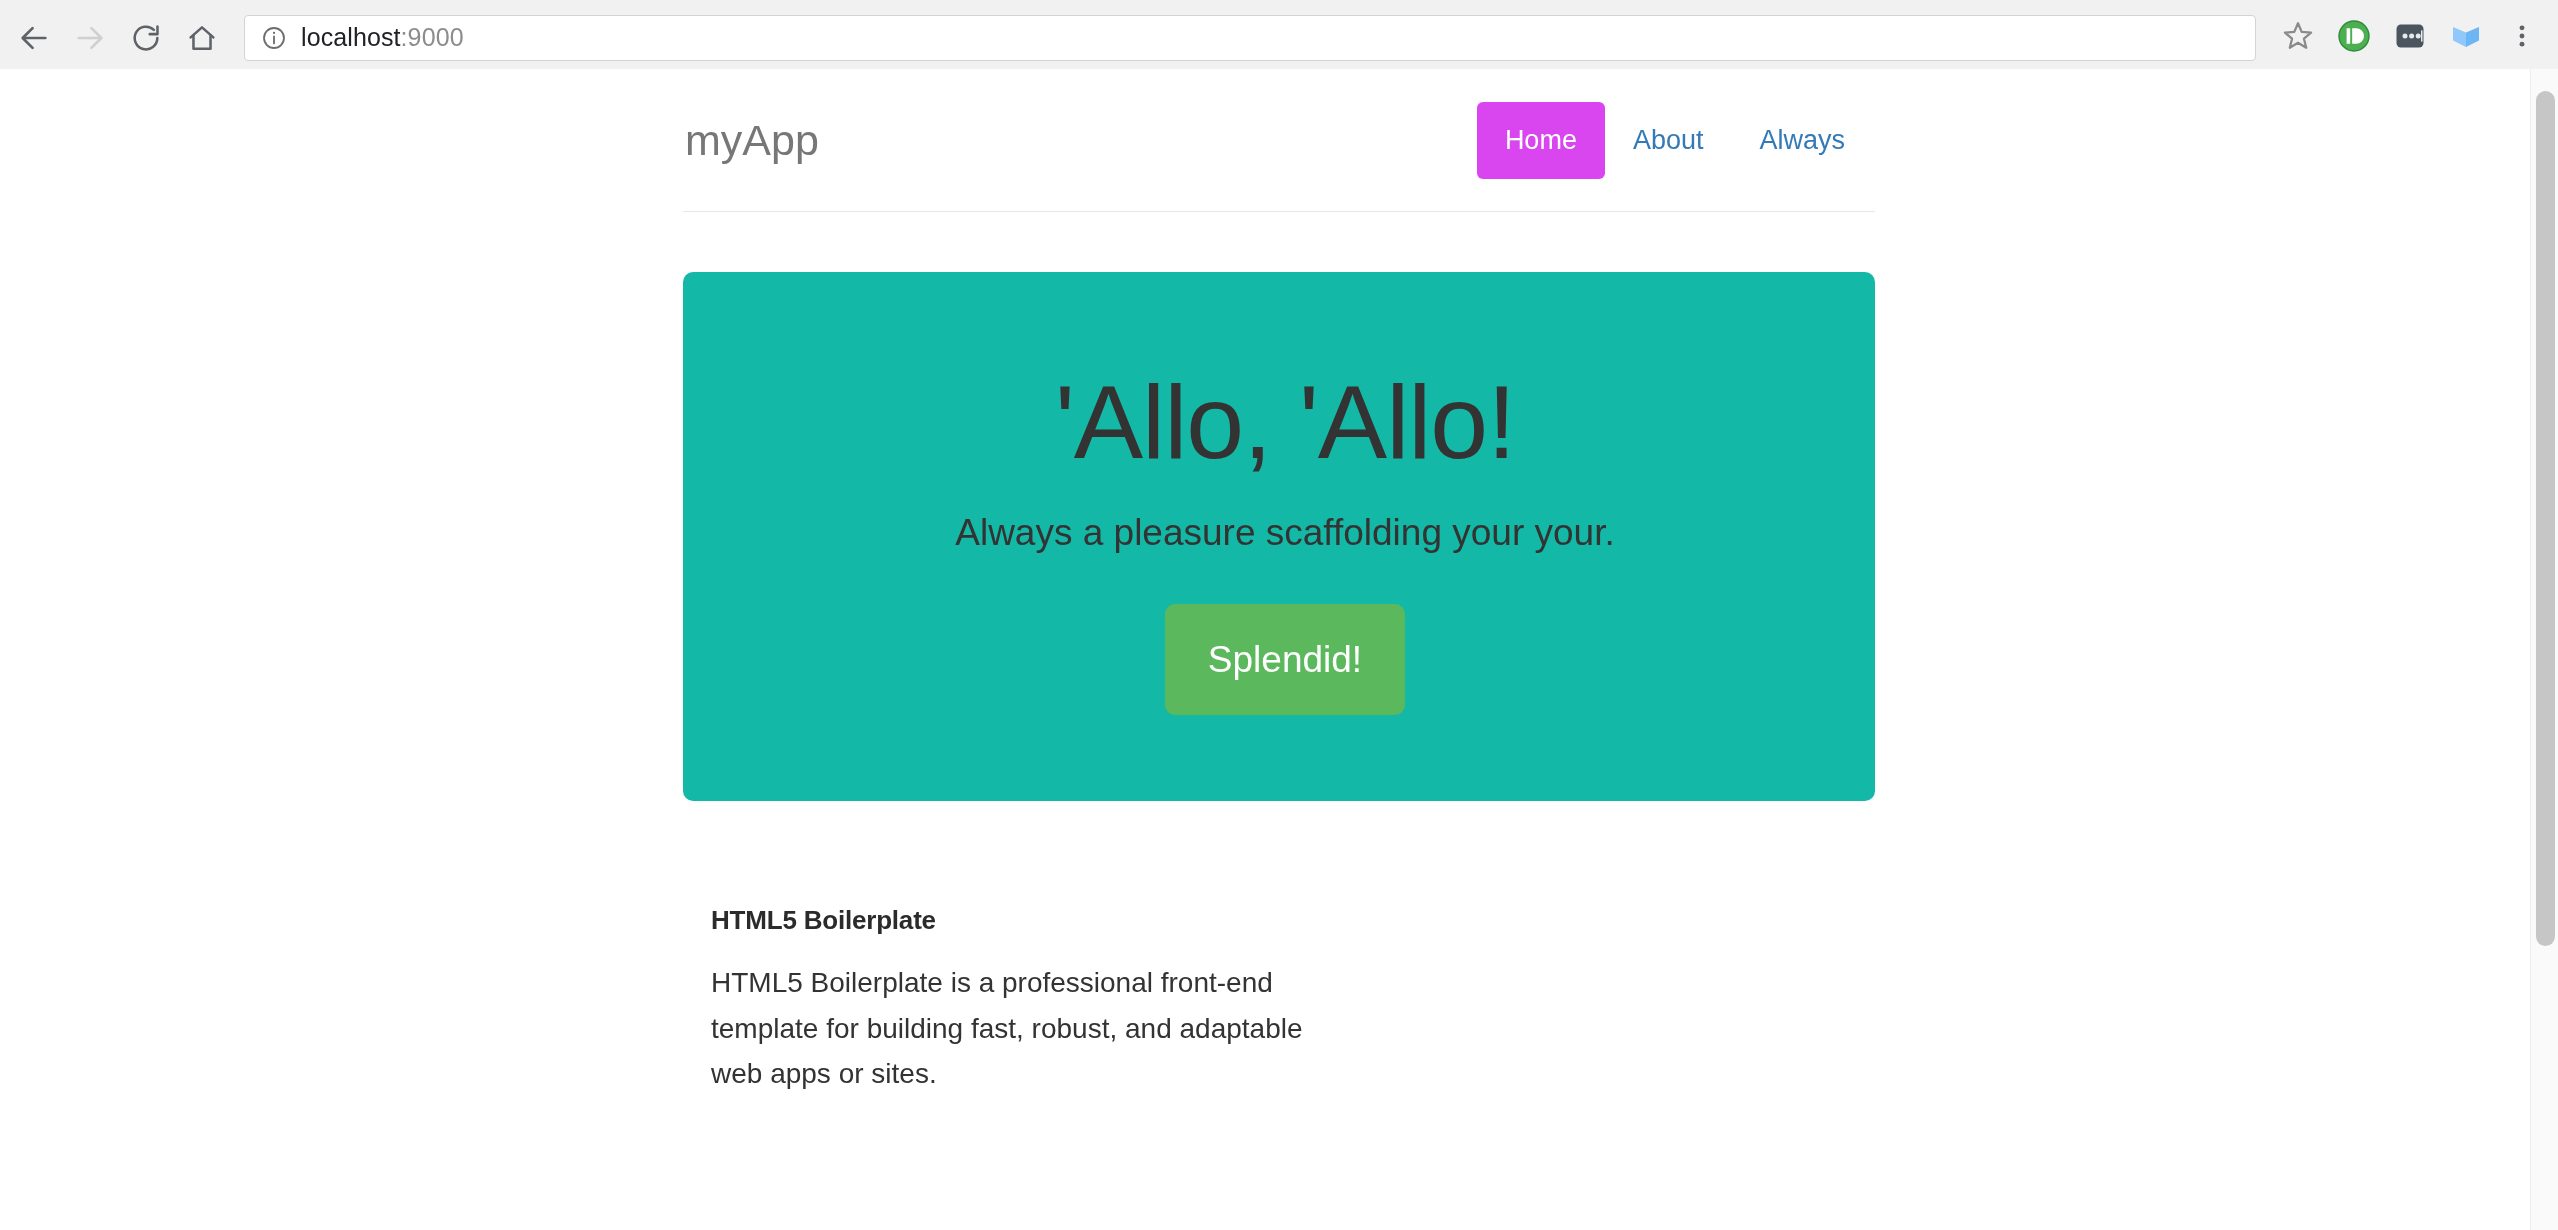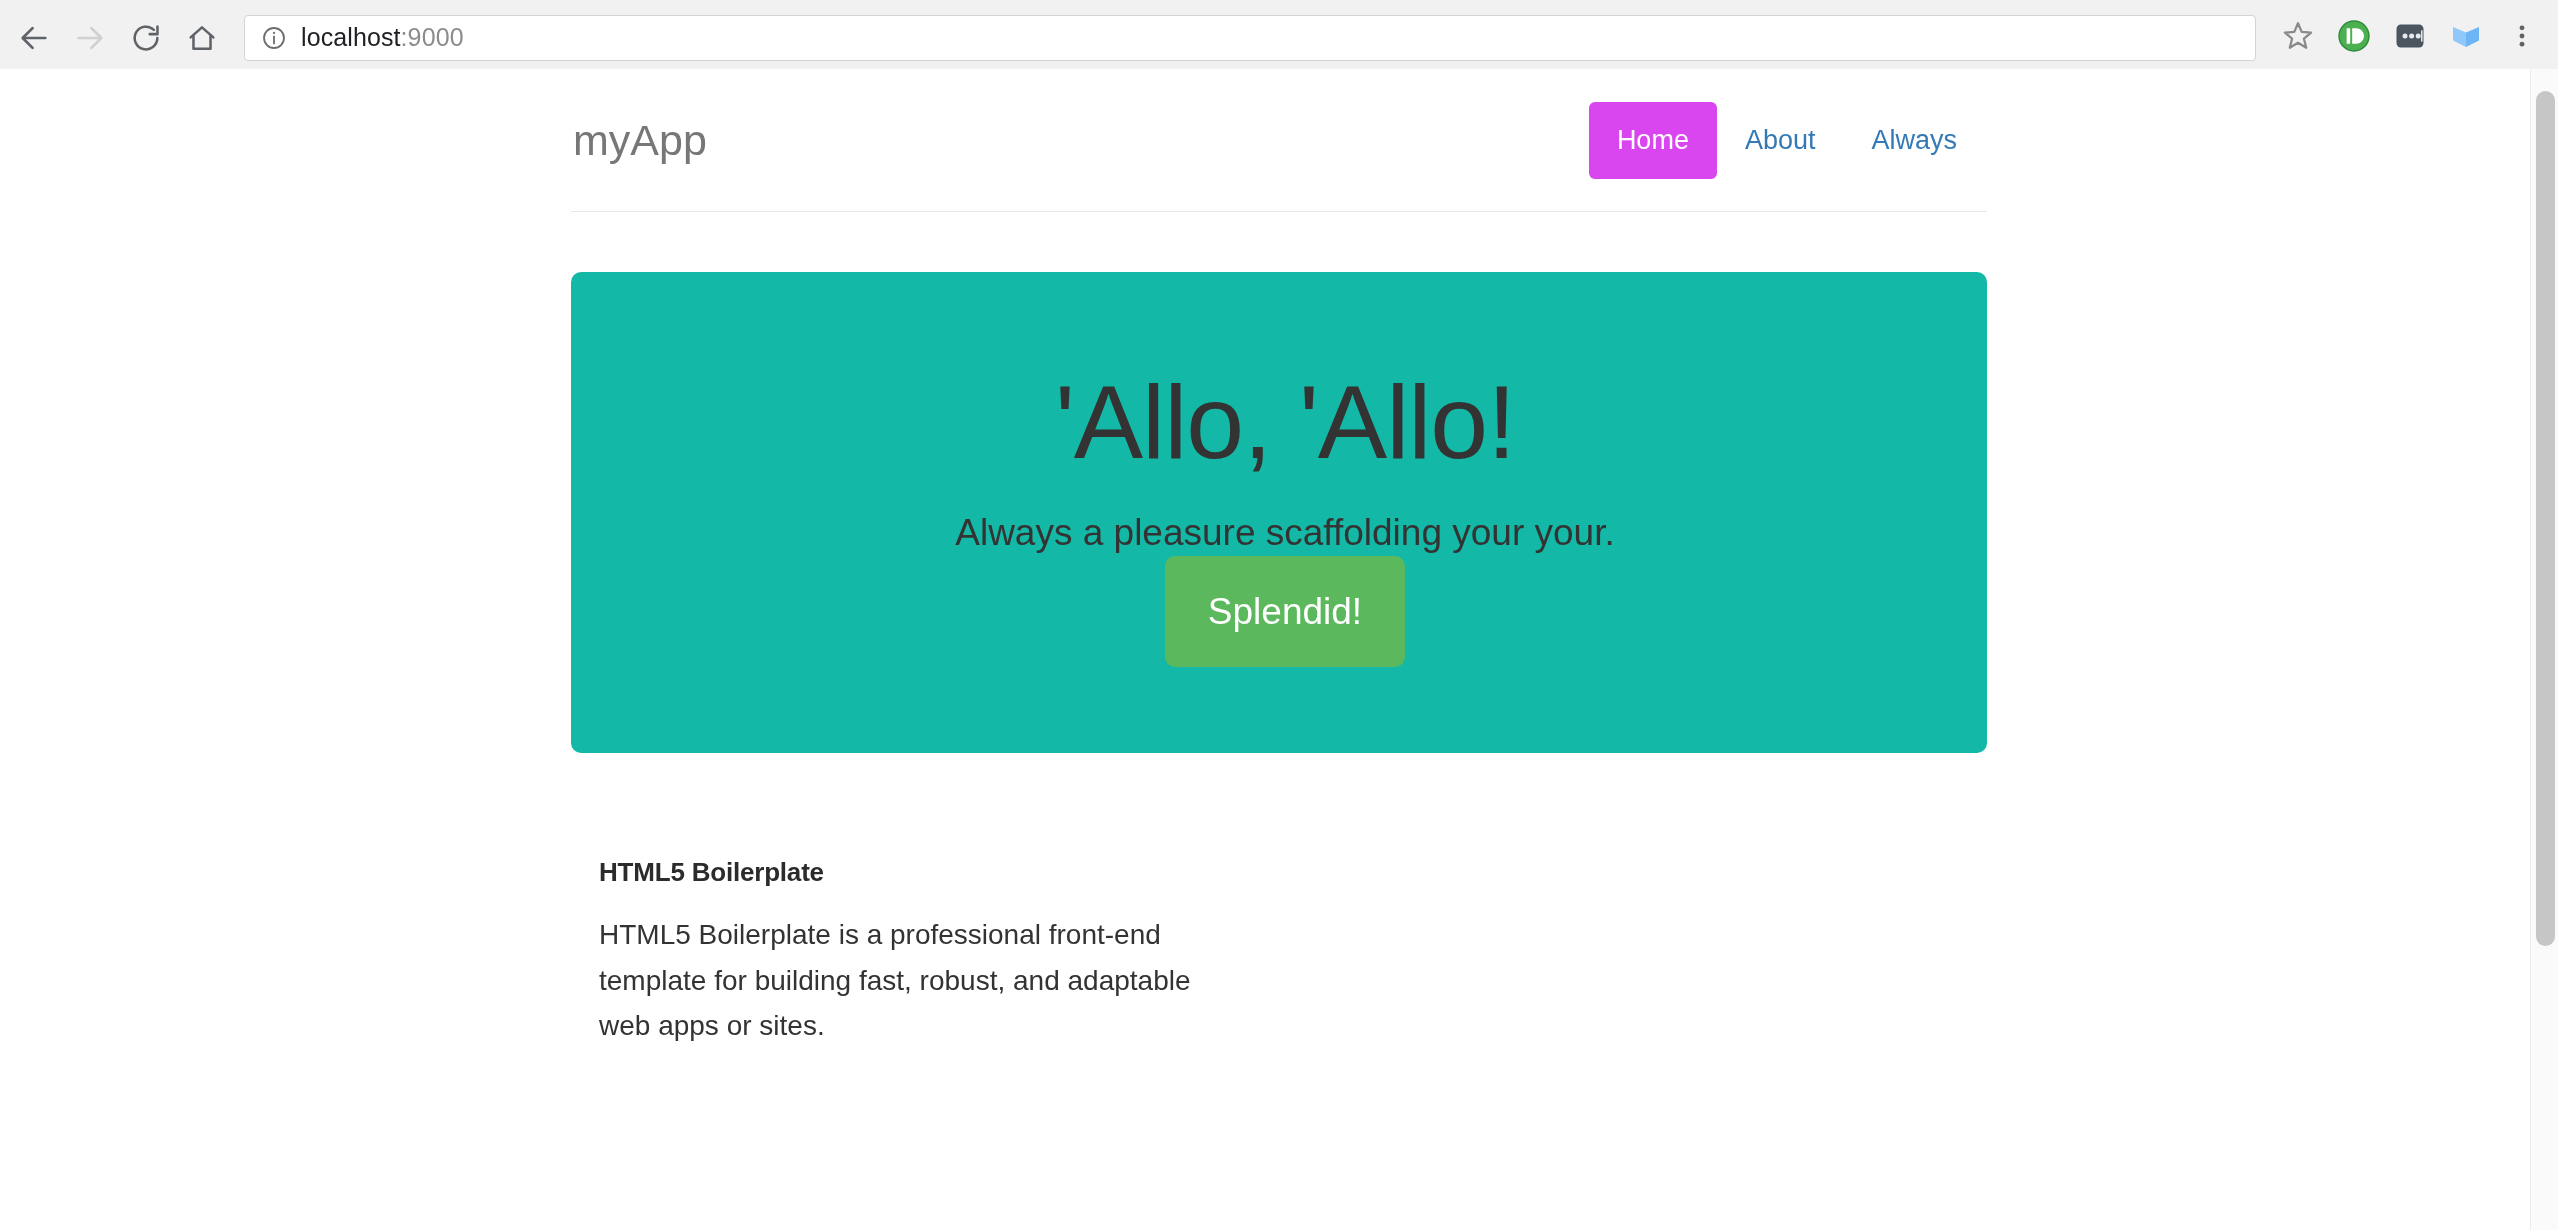--- a/index.html
+++ b/index.html
@@ -56,21 +56,21 @@
   
   .page{
     position:absolute;
     top:69px; left:0;
     width:2558px; height:1161px;
     background:#ffffff;
     overflow:hidden;
   }
   .container{
     position:relative;
-    width:1416px;
+    width:1192px;
     margin:0 auto;
     padding-top:0;
   }
 
   
   .site-header{
     position:relative;
     height:143px;
     display:flex;
     align-items:center;
@@ -122,20 +122,21 @@
   }
   .jumbo-sub{
     margin-top:34px;
     font-size:37px;
     color:#333333;
     font-weight:300;
     line-height:1.2;
   }
   .btn-splendid{
     display:inline-block;
+    margin-top:48px;
     background:#5cb85c;
     color:#ffffff;
     font-size:37px;
     line-height:1;
     padding:37px 43px;
     border:none;
     border-radius:10px;
     font-family:"Liberation Sans", sans-serif;
     cursor:pointer;
   }

